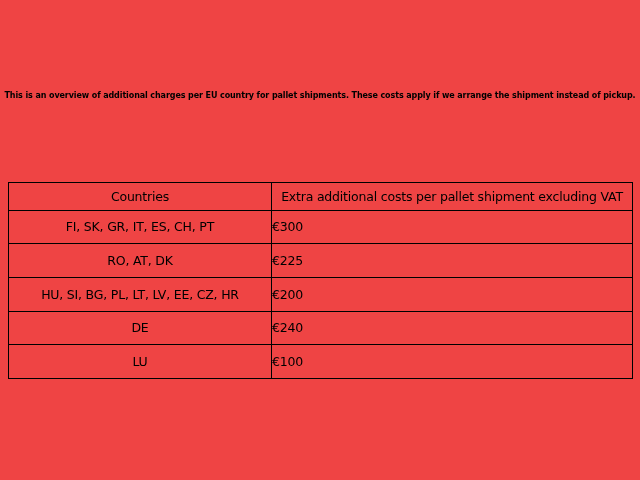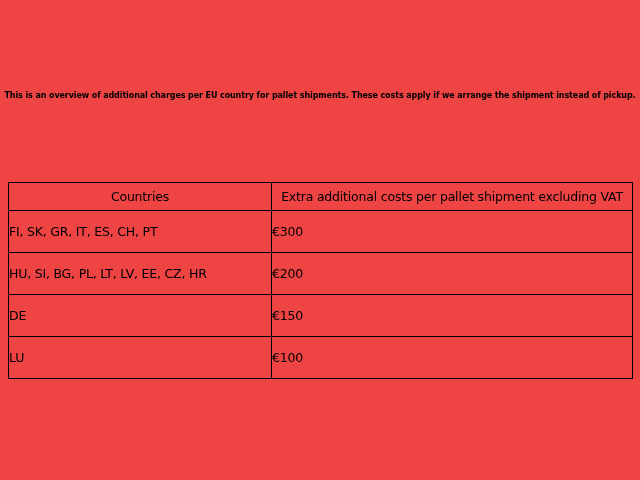--- a/index.html
+++ b/index.html
@@ -46,21 +46,21 @@
   table.charges td {
     border: 1.5px solid #000000;
     padding: 0;
     height: 26.5px;
     vertical-align: middle;
     font-weight: normal;
     overflow: hidden;
     white-space: nowrap;
   }
   table.charges th { text-align: center; }
-  td.countries { text-align: left; padding-left: 25px; }
+  td.countries { text-align: center; padding-left: 25px; }
   td.cost      { text-align: left; padding-left: 33px; }
 </style>
 </head>
 <body>
 
 <div class="canvas">
 
   <div class="intro">This is an overview of additional charges per EU country for pallet shipments. These costs apply if we arrange the shipment instead of pickup.</div>
 
   <table class="charges">
@@ -73,26 +73,30 @@
         <th>Countries</th>
         <th>Extra additional costs per pallet shipment excluding VAT</th>
       </tr>
     </thead>
     <tbody>
       <tr>
         <td class="countries">FI, SK, GR, IT, ES, CH, PT</td>
         <td class="cost">€300</td>
       </tr>
       <tr>
+        <td class="countries">RO, AT, DK</td>
+        <td class="cost">€225</td>
+      </tr>
+      <tr>
         <td class="countries">HU, SI, BG, PL, LT, LV, EE, CZ, HR</td>
         <td class="cost">€200</td>
       </tr>
       <tr>
         <td class="countries">DE</td>
-        <td class="cost">€150</td>
+        <td class="cost">€240</td>
       </tr>
       <tr>
         <td class="countries">LU</td>
         <td class="cost">€100</td>
       </tr>
     </tbody>
   </table>
 
 </div>
 

